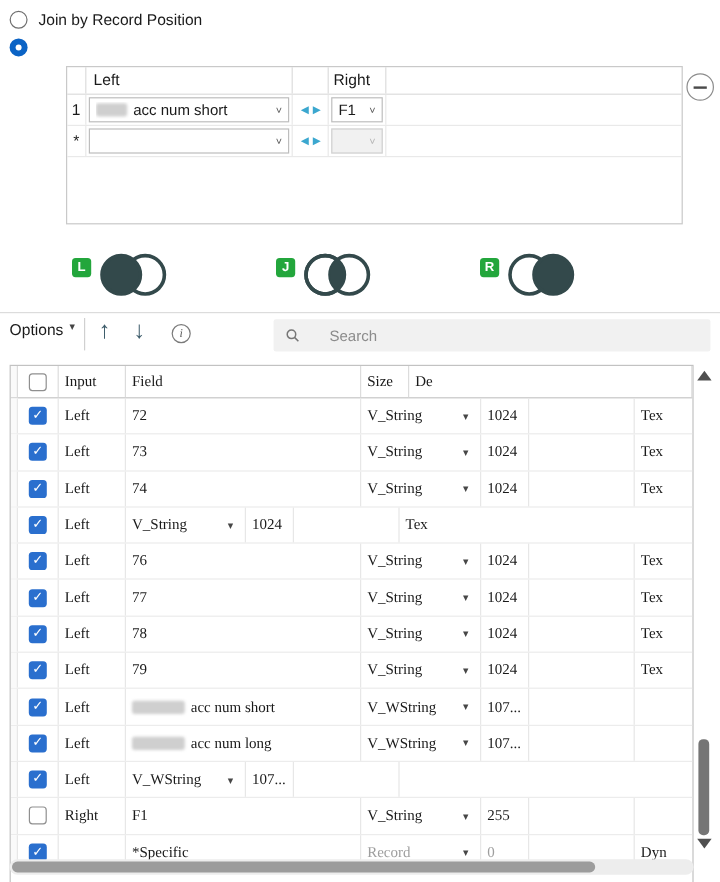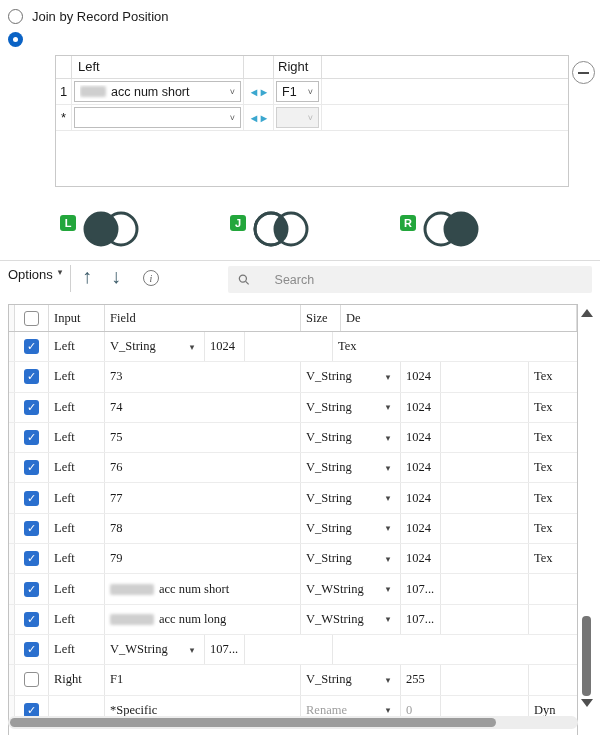--- a/index.html
+++ b/index.html
@@ -195,20 +195,23 @@
     <div class="cell c-size">Size</div>
     <div class="cell c-desc">De</div>
   </div>
   <div>
       <div class="grow">
         <div class="cell c-strip"></div>
         <div class="cell c-check">
           <span class="cb on">✓</span>
         </div>
         <div class="cell c-input">Left</div>
+        <div class="cell c-field">
+          <span>72</span>
+        </div>
         <div class="cell c-type">
           <span>V_String</span>
           <span class="dd">▾</span>
         </div>
         <div class="cell c-size">1024</div>
         <div class="cell c-rename"></div>
         <div class="cell c-desc">Tex</div>
       </div>
       <div class="grow">
         <div class="cell c-strip"></div>
@@ -243,23 +246,20 @@
         <div class="cell c-size">1024</div>
         <div class="cell c-rename"></div>
         <div class="cell c-desc">Tex</div>
       </div>
       <div class="grow">
         <div class="cell c-strip"></div>
         <div class="cell c-check">
           <span class="cb on">✓</span>
         </div>
         <div class="cell c-input">Left</div>
-        <div class="cell c-field">
-          <span>75</span>
-        </div>
         <div class="cell c-type">
           <span>V_String</span>
           <span class="dd">▾</span>
         </div>
         <div class="cell c-size">1024</div>
         <div class="cell c-rename"></div>
         <div class="cell c-desc">Tex</div>
       </div>
       <div class="grow">
         <div class="cell c-strip"></div>
@@ -399,21 +399,21 @@
       <div class="grow">
         <div class="cell c-strip"></div>
         <div class="cell c-check">
           <span class="cb on">✓</span>
         </div>
         <div class="cell c-input"></div>
         <div class="cell c-field">
           <span>*Specific</span>
         </div>
         <div class="cell c-type">
-          <span class="muted">Rename</span>
+          <span class="muted">Record</span>
           <span class="dd">▾</span>
         </div>
         <div class="cell c-size muted">0</div>
         <div class="cell c-rename"></div>
         <div class="cell c-desc">Dyn</div>
       </div>
     </div>
 </div>
 
 <div class="v-up"></div>

